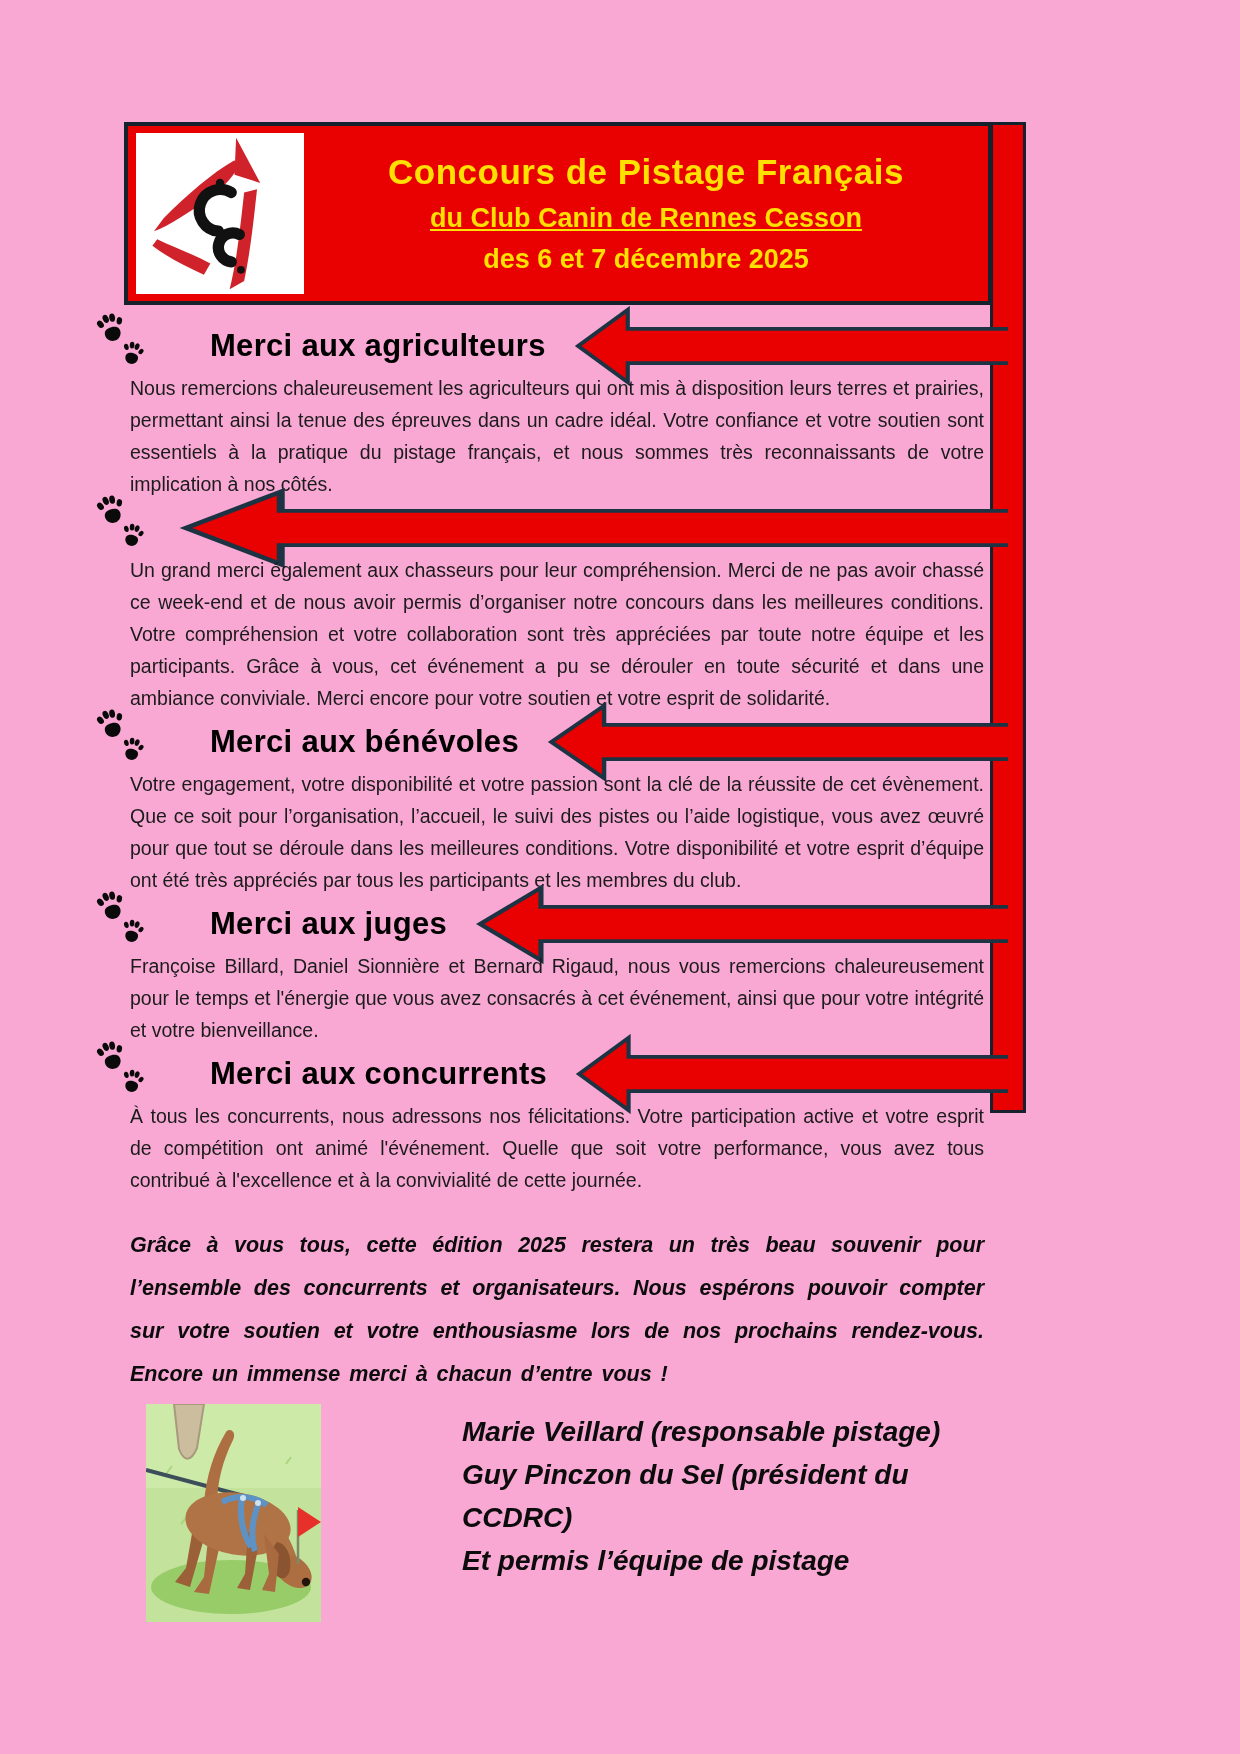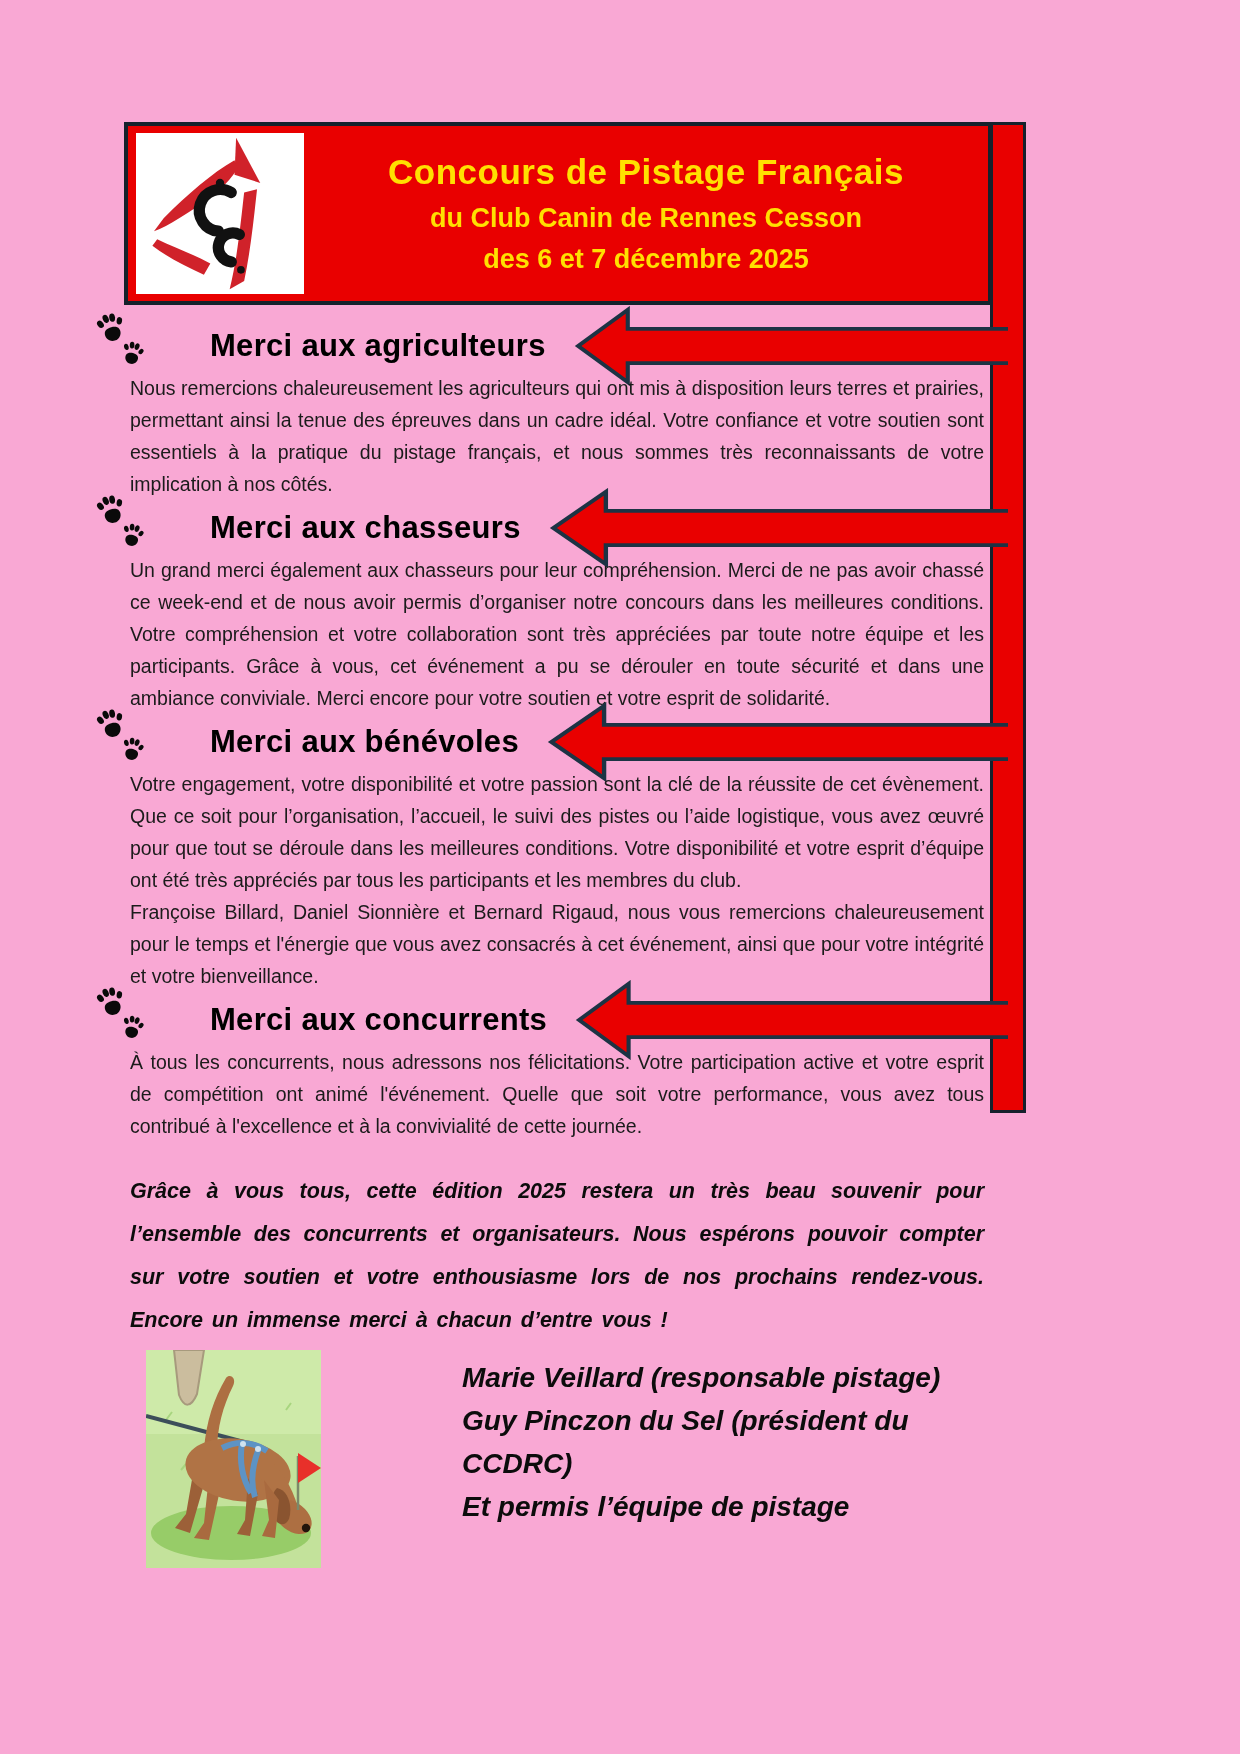--- a/index.html
+++ b/index.html
@@ -8,21 +8,21 @@
 
   
   .banner{position:absolute;left:124px;top:122px;width:868px;height:183px;
           background:#e90000;border:4px solid #15212c;box-sizing:border-box;}
   .logo-box{position:absolute;left:8px;top:7px;width:168px;height:161px;background:#ffffff;}
   .logo-box svg{width:100%;height:100%;display:block;}
   .banner-titles{position:absolute;left:176px;right:0;top:0;bottom:0;
                  display:flex;flex-direction:column;justify-content:center;align-items:center;
                  text-align:center;color:#ffe000;font-weight:bold;}
   .t1{font-size:35px;letter-spacing:.5px;margin-bottom:11px;}
-  .t2{font-size:27px;margin-bottom:10px;}
+  .t2{font-size:27px;margin-bottom:10px;text-decoration:underline;}
   .t3{font-size:27px;}
 
   
   .side-bar{position:absolute;left:990px;top:122px;width:36px;height:991px;
             background:#e90000;border:3px solid #15212c;box-sizing:border-box;}
 
   
   .content{position:absolute;left:130px;top:318px;width:878px;}
   .body{font-size:19.5px;line-height:32px;text-align:justify;margin:0 24px 0 0;color:#1b1b1b;}
   .shead{display:flex;align-items:center;height:48px;margin:4px 0 2px;gap:12px;}
@@ -104,21 +104,20 @@
     </div>
 
     <div>
       <div class="shead">
         <span class="paws">
           <svg viewBox="0 0 60 62">
             <use href="#pawA" transform="translate(19,19) rotate(-16)"></use>
             <use href="#pawA" transform="translate(41,46) rotate(12) scale(0.8)"></use>
           </svg>
         </span>
-        <h2 class="stitle">Merci aux chasseurs</h2>
         <span class="arrow">
           <svg viewBox="0 0 420 84" preserveAspectRatio="none">
             <polygon points="424,24 52,24 52,4 4,42 52,80 52,60 424,60" fill="#e90000" stroke="#1c3344" stroke-width="4"></polygon>
           </svg>
         </span>
       </div>
       <p class="body">Un grand merci également aux chasseurs pour leur compréhension. Merci de ne pas avoir chassé ce week-end et de nous avoir permis d’organiser notre concours dans les meilleures conditions. Votre compréhension et votre collaboration sont très appréciées par toute notre équipe et les participants. Grâce à vous, cet événement a pu se dérouler en toute sécurité et dans une ambiance conviviale. Merci encore pour votre soutien et votre esprit de solidarité.</p>
     </div>
 
     <div>
@@ -133,20 +132,34 @@
         <span class="arrow">
           <svg viewBox="0 0 420 84" preserveAspectRatio="none">
             <polygon points="424,24 52,24 52,4 4,42 52,80 52,60 424,60" fill="#e90000" stroke="#1c3344" stroke-width="4"></polygon>
           </svg>
         </span>
       </div>
       <p class="body">Votre engagement, votre disponibilité et votre passion sont la clé de la réussite de cet évènement. Que ce soit pour l’organisation, l’accueil, le suivi des pistes ou l’aide logistique, vous avez œuvré pour que tout se déroule dans les meilleures conditions. Votre disponibilité et votre esprit d’équipe ont été très appréciés par tous les participants et les membres du club.</p>
     </div>
 
     <div>
+      <div class="shead">
+        <span class="paws">
+          <svg viewBox="0 0 60 62">
+            <use href="#pawA" transform="translate(19,19) rotate(-16)"></use>
+            <use href="#pawA" transform="translate(41,46) rotate(12) scale(0.8)"></use>
+          </svg>
+        </span>
+        <h2 class="stitle">Merci aux juges</h2>
+        <span class="arrow">
+          <svg viewBox="0 0 420 84" preserveAspectRatio="none">
+            <polygon points="424,24 52,24 52,4 4,42 52,80 52,60 424,60" fill="#e90000" stroke="#1c3344" stroke-width="4"></polygon>
+          </svg>
+        </span>
+      </div>
       <p class="body">Françoise Billard, Daniel Sionnière et Bernard Rigaud, nous vous remercions chaleureusement pour le temps et l'énergie que vous avez consacrés à cet événement, ainsi que pour votre intégrité et votre bienveillance.</p>
     </div>
 
     <div>
       <div class="shead">
         <span class="paws">
           <svg viewBox="0 0 60 62">
             <use href="#pawA" transform="translate(19,19) rotate(-16)"></use>
             <use href="#pawA" transform="translate(41,46) rotate(12) scale(0.8)"></use>
           </svg>

